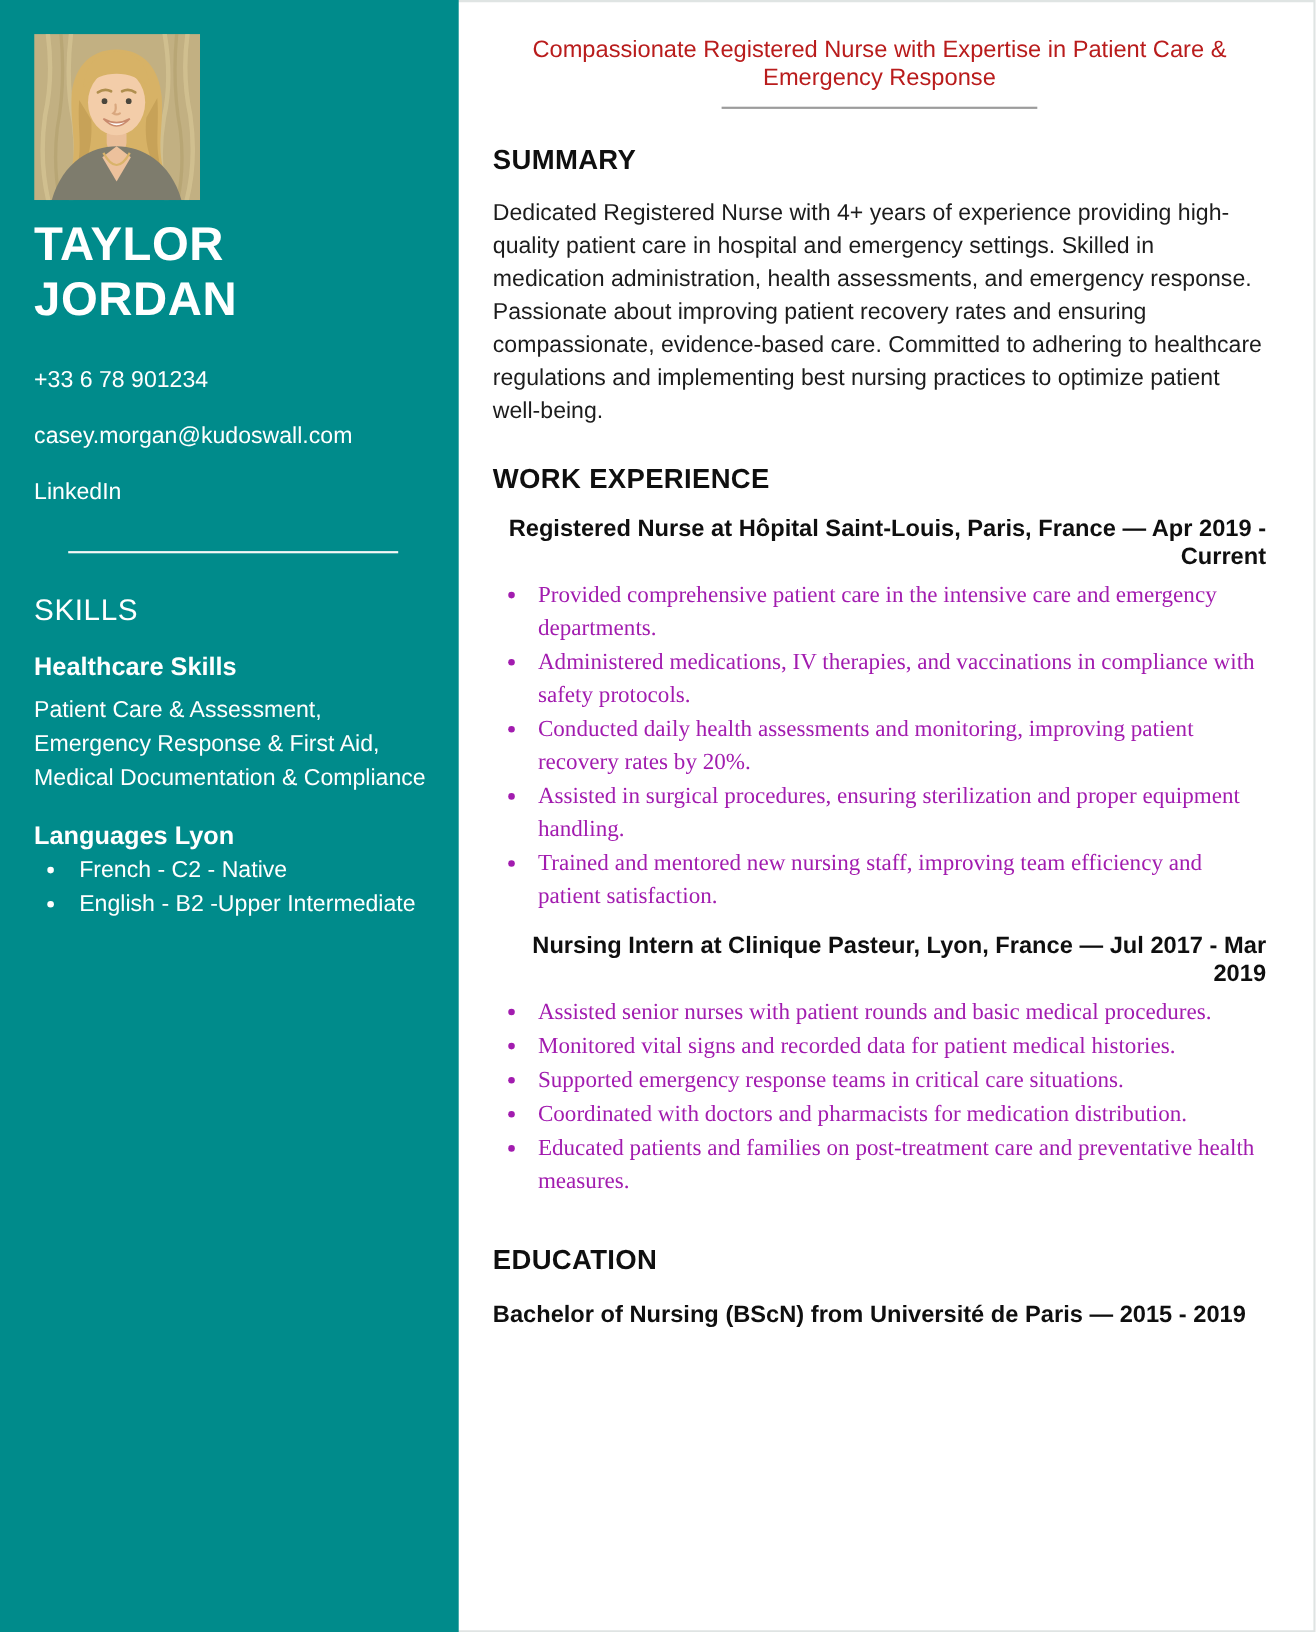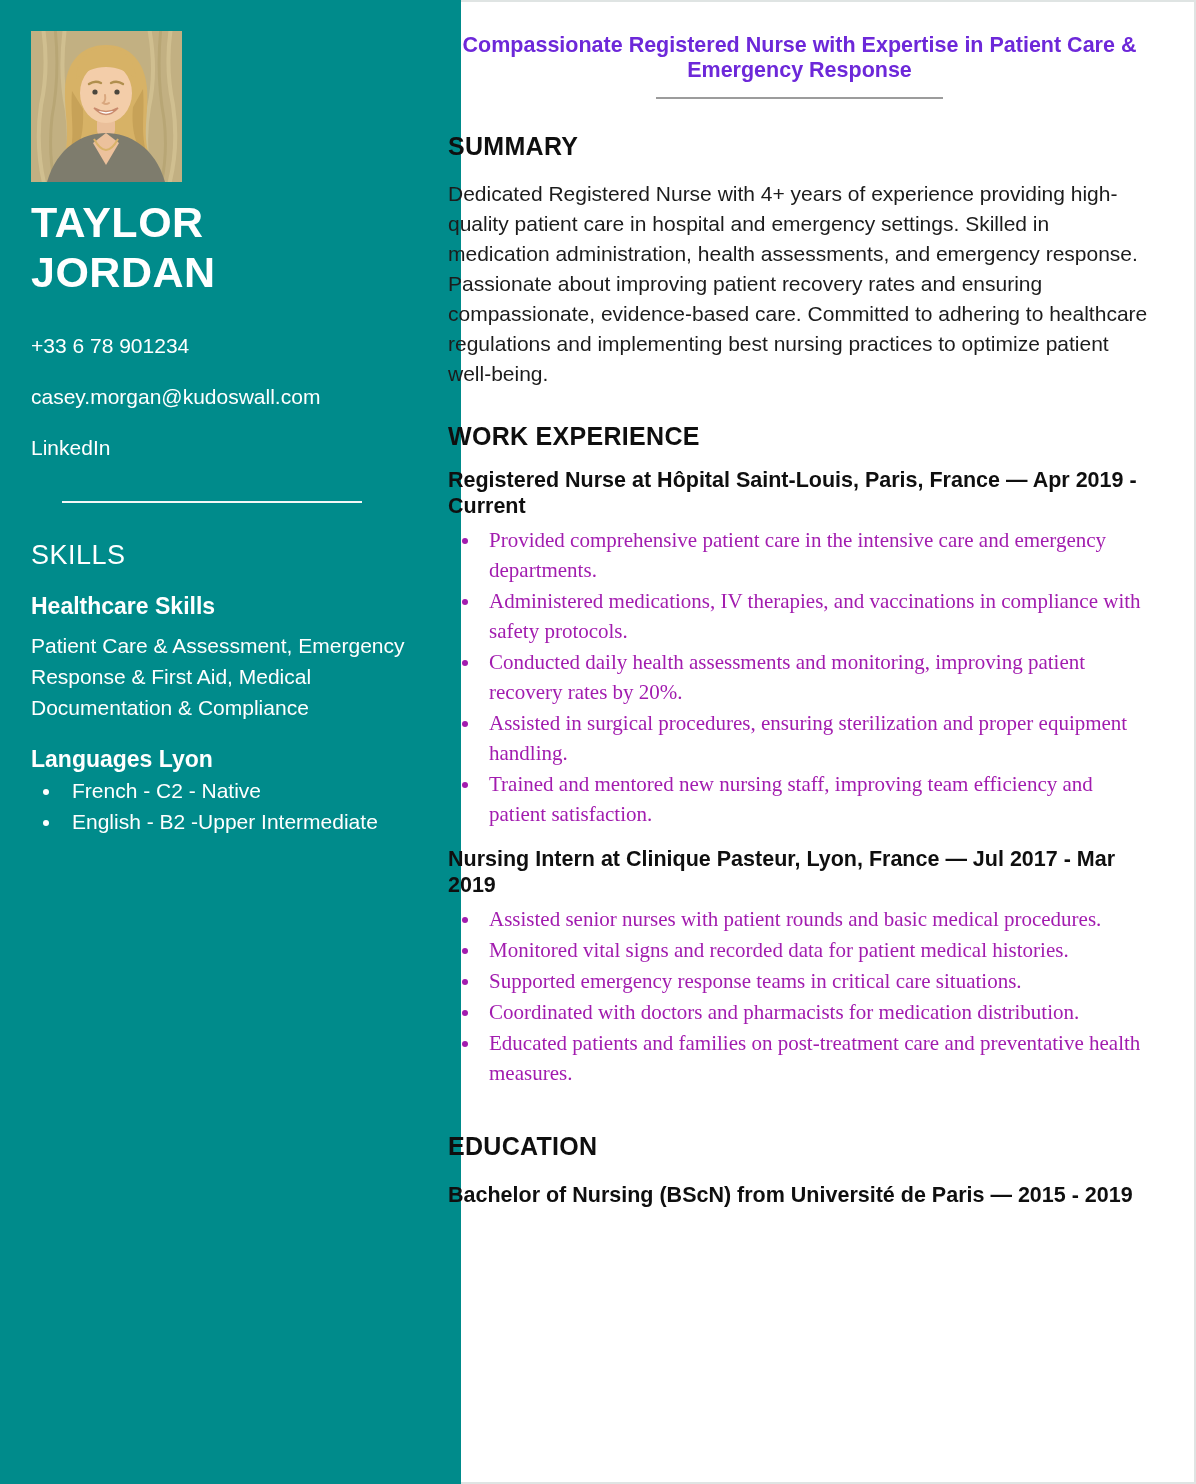--- a/index.html
+++ b/index.html
@@ -6,21 +6,21 @@
   .page{
     position:relative;
     width:1196px;height:1484px;
     background:#ffffff;
     font-family:"Liberation Sans", sans-serif;
     overflow:hidden;
     box-shadow: inset 0 0 0 2px #dfe4e3;
   }
   
   .sidebar{
-    position:absolute;left:0;top:0;bottom:0;width:461px;
+    position:absolute;left:0;top:0;bottom:0;width:417px;
     background:#008B8B;color:#ffffff;
     box-sizing:border-box;
     padding:31px 28px 0 31px;
   }
   .photo{width:151px;height:151px;overflow:hidden;display:block;}
   .name{
     margin:15px 0 0 0;
     font-size:43px;line-height:50px;font-weight:bold;
     letter-spacing:.5px;color:#fff;
   }
@@ -49,36 +49,36 @@
   .lang-list li{padding-left:10px;}
   
   .main{
     position:absolute;left:417px;top:0;right:0;bottom:0;
     box-sizing:border-box;
     padding:30px 45px 0 31px;
     color:#1c1c1c;
   }
   .headline{
     margin:3px auto 0 auto;max-width:712px;
-    font-size:21.5px;line-height:25px;font-weight:bold;
-    text-align:center;color:#6d28d9;
+    font-size:21.5px;line-height:25px;font-weight:normal;
+    text-align:center;color:#b91c1c;
   }
   .headline-rule{
     width:287px;height:2px;background:#9c9c9c;margin:14px auto 0 auto;
   }
   .sec-heading{
     margin:33px 0 0 0;font-size:25px;line-height:28px;
     font-weight:bold;letter-spacing:.3px;color:#0f0f0f;
   }
   .body-text{
     margin:19px 0 0 0;font-size:21px;line-height:30px;color:#1c1c1c;
   }
   .job-title{
     margin:17px 0 0 0;font-size:21.5px;line-height:26px;
-    font-weight:bold;color:#0f0f0f;
+    font-weight:bold;color:#0f0f0f;text-align:right;
   }
   .bullet-list{
     margin:6px 0 0 0;padding-left:33px;
     font-size:21px;line-height:30px;color:#a21caf;font-family:Liberation Serif, serif;
   }
   .bullet-list li{padding-left:8px;margin-top:1px;}
   .degree-line{
     margin:22px 0 0 0;font-size:21.5px;line-height:26px;
     font-weight:bold;color:#0f0f0f;
   }

